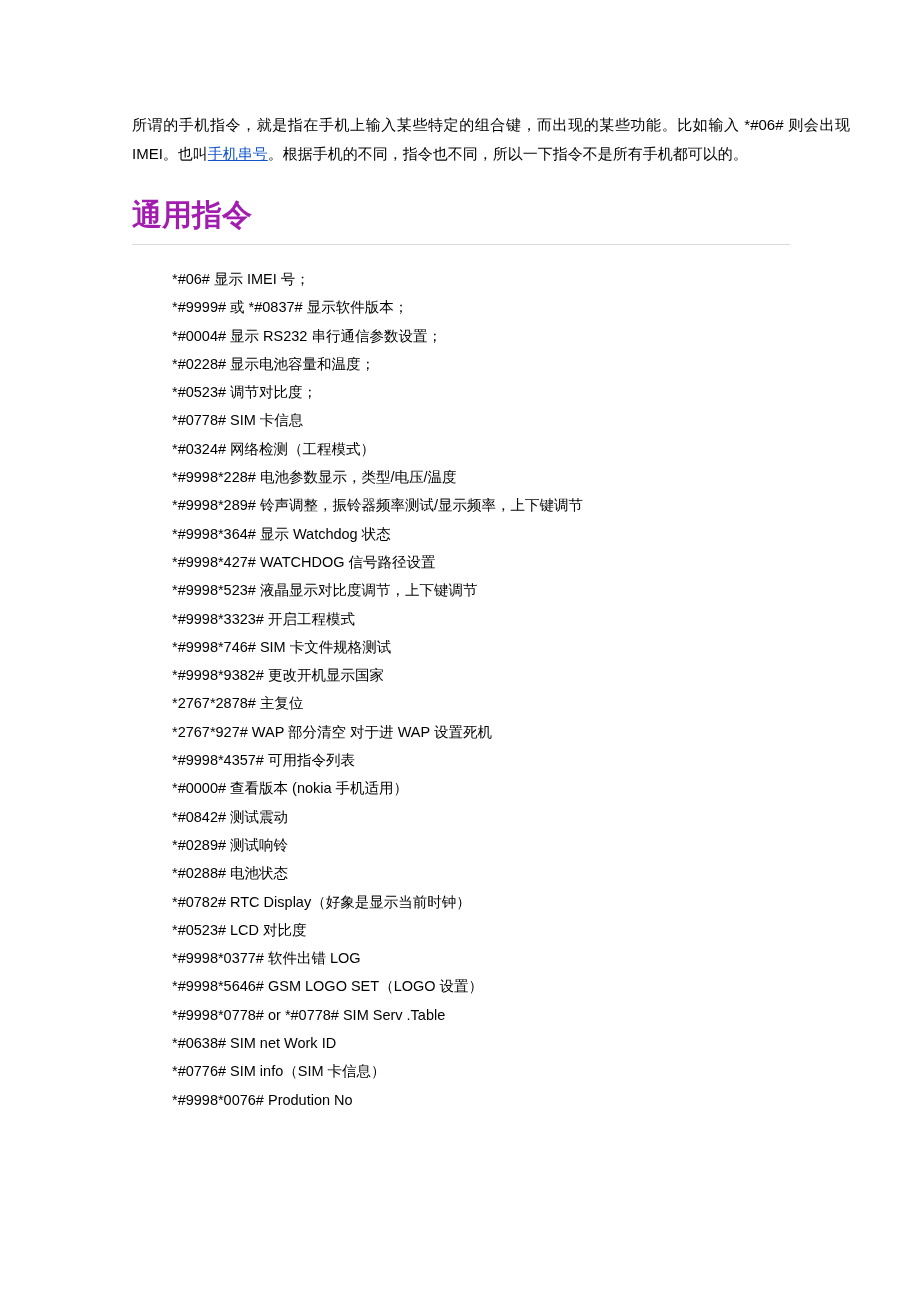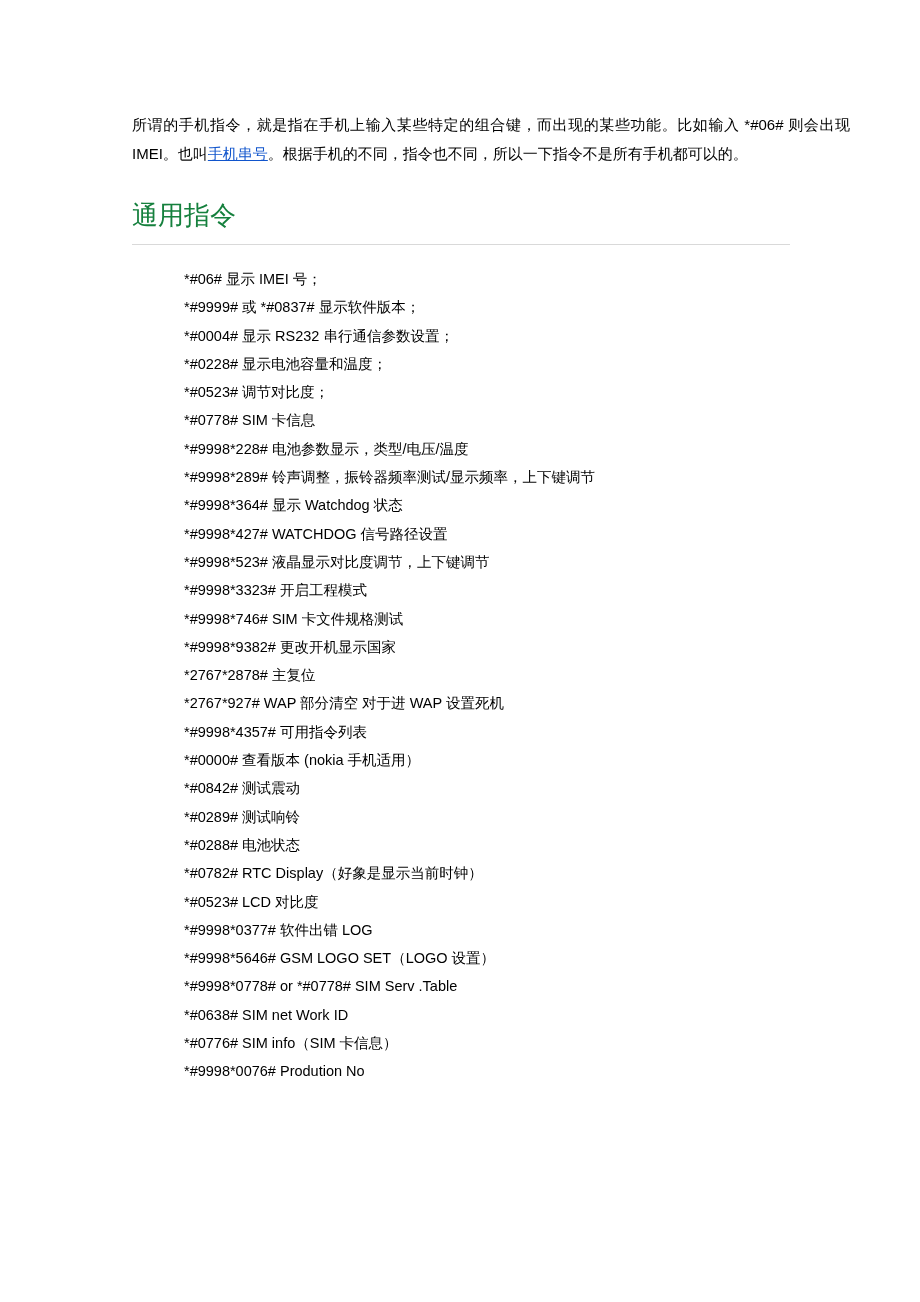--- a/index.html
+++ b/index.html
@@ -26,35 +26,35 @@
     line-height: 29px;
     color: #000000;
     text-align: justify;
     margin: 0 0 0 0;
   }
   .intro a {
     color: #1155cc;
     text-decoration: underline;
   }
   .section-title {
-    font-size: 26px;
-    font-weight: normal;
+    font-size: 30px;
+    font-weight: bold;
     line-height: 30px;
     margin: 32px 0 14px 0;
-    color: #15803d;
+    color: #a21caf;
   }
   .divider {
     border: 0;
     border-top: 1px solid #d9d9d9;
     margin: 0 0 20px 0;
     width: 658px;
   }
   .cmd-list {
     list-style: none;
-    margin: 12px;
+    margin: 0;
     padding: 0 0 0 40px;
   }
   .cmd-list li {
     font-size: 14.5px;
     line-height: 28.3px;
     color: #000000;
     white-space: nowrap;
   }
 </style>
 </head>
@@ -68,20 +68,21 @@
 
   <hr class="divider">
 
   <ul class="cmd-list">
     <li>*#06#  显示 IMEI 号；</li>
     <li>*#9999#  或  *#0837#  显示软件版本；</li>
     <li>*#0004#  显示 RS232 串行通信参数设置；</li>
     <li>*#0228#  显示电池容量和温度；</li>
     <li>*#0523#  调节对比度；</li>
     <li>*#0778# SIM 卡信息</li>
+    <li>*#0324#  网络检测（工程模式）</li>
     <li>*#9998*228#  电池参数显示，类型/电压/温度</li>
     <li>*#9998*289#  铃声调整，振铃器频率测试/显示频率，上下键调节</li>
     <li>*#9998*364#  显示 Watchdog 状态</li>
     <li>*#9998*427# WATCHDOG 信号路径设置</li>
     <li>*#9998*523#  液晶显示对比度调节，上下键调节</li>
     <li>*#9998*3323#  开启工程模式</li>
     <li>*#9998*746# SIM 卡文件规格测试</li>
     <li>*#9998*9382#  更改开机显示国家</li>
     <li>*2767*2878#  主复位</li>
     <li>*2767*927# WAP 部分清空  对于进 WAP 设置死机</li>

